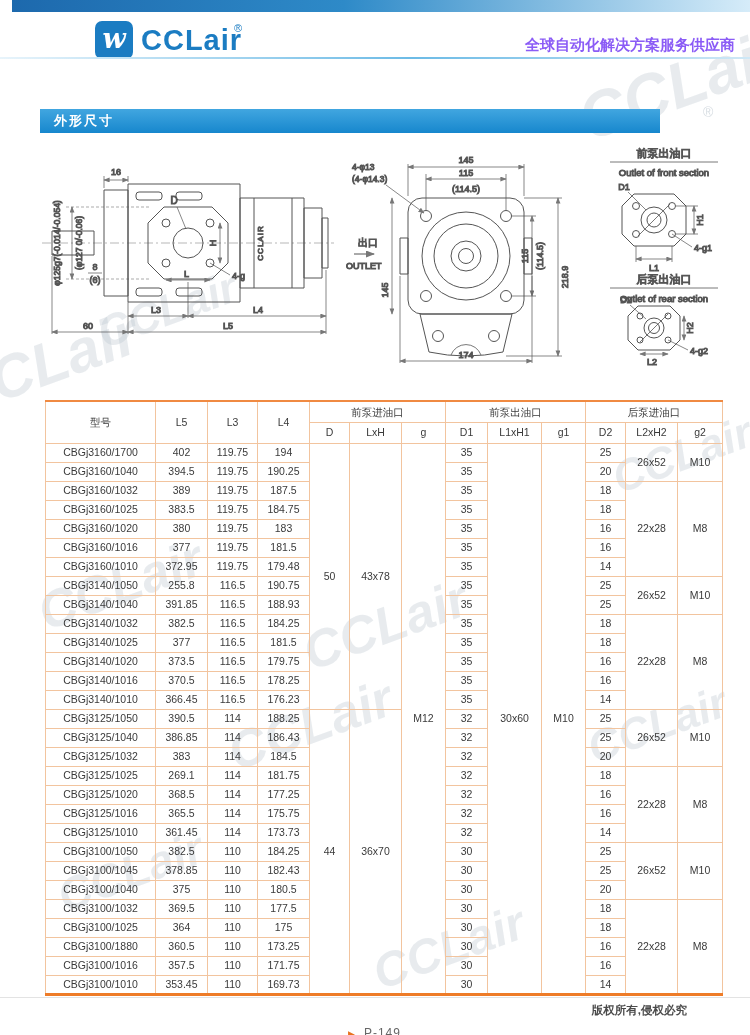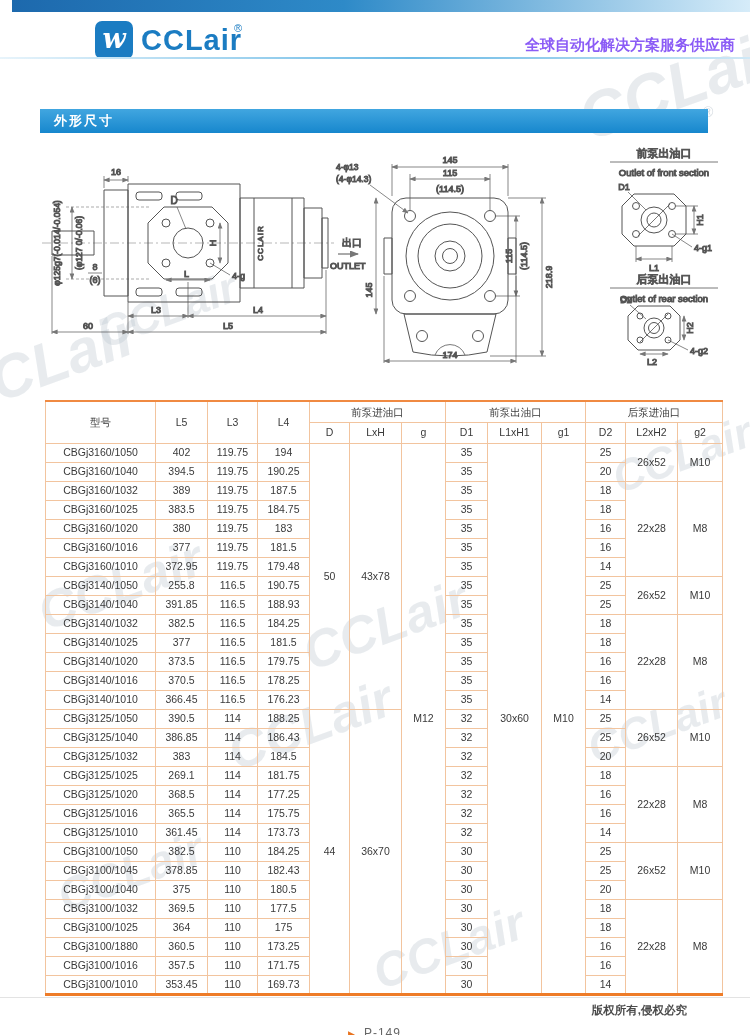--- a/index.html
+++ b/index.html
@@ -15,21 +15,21 @@
   .logo-box{position:absolute;top:21px;left:95px;width:38px;height:38px;background:#1b7cc2;
             border-radius:7px;color:#fff;text-align:center;line-height:36px;
             font-family:"DejaVu Serif",serif;font-style:italic;font-weight:bold;font-size:27px;}
   .logo-text{position:absolute;top:24px;left:141px;font-size:29px;font-weight:bold;color:#1b7cc2;letter-spacing:1px;}
   .logo-reg{position:absolute;top:22px;left:234px;font-size:11px;color:#1b7cc2;}
   .slogan{position:absolute;top:36px;right:15px;font-size:15px;font-weight:bold;color:#8b5cf6;}
   .header-line{position:absolute;top:57px;left:0;width:750px;height:2px;
                background:linear-gradient(90deg,#e8f4fb 0%,#6cbbe6 55%,#cfe8f6 100%);}
   .title{position:absolute;top:76px;left:0;width:750px;text-align:center;
          font-size:19px;font-weight:bold;color:#141414;}
-  .banner{position:absolute;top:109px;left:40px;width:668px;height:24px;box-sizing:border-box;
+  .banner{position:absolute;top:109px;left:40px;width:620px;height:24px;box-sizing:border-box;
           background:linear-gradient(180deg,#41a6e0,#1787cd);color:#fff;font-size:13px;
           font-weight:bold;line-height:24px;padding-left:14px;letter-spacing:2px;}
   
   .drw{position:absolute;}
   .drw svg{display:block;}
   .drw line,.drw path,.drw rect,.drw circle,.drw polygon{vector-effect:non-scaling-stroke;}
   text{font-family:"Liberation Sans","DejaVu Sans",sans-serif;fill:#333;}
   .notes{position:absolute;left:83px;top:346px;font-size:12.5px;color:#3d3d3d;line-height:25px;}
   
   #spec-table{position:absolute;top:400px;left:45px;width:678px;border-collapse:collapse;
@@ -132,21 +132,21 @@
       <text x="118" y="167" font-size="9" text-anchor="middle">L3</text>
       <line x1="150" y1="170" x2="288" y2="170" stroke-width="0.7" marker-start="url(#ar-s)" marker-end="url(#ar-s)"></line>
       <text x="220" y="167" font-size="9" text-anchor="middle">L4</text>
       <line x1="14" y1="186" x2="90" y2="186" stroke-width="0.7" marker-start="url(#ar-s)" marker-end="url(#ar-s)"></line>
       <text x="50" y="183" font-size="9" text-anchor="middle">60</text>
       <line x1="90" y1="186" x2="288" y2="186" stroke-width="0.7" marker-start="url(#ar-s)" marker-end="url(#ar-s)"></line>
       <text x="190" y="183" font-size="9" text-anchor="middle">L5</text>
     </svg>
   </div>
 
-  <div class="drw" style="left:330px;top:150px;">
+  <div class="drw" style="left:346px;top:150px;">
     <svg width="240" height="215" viewBox="0 0 240 215" fill="none" stroke="#555" stroke-width="1">
       <defs>
         <marker id="ar-f" orient="auto-start-reverse" markerWidth="9" markerHeight="8" refX="8" refY="3.5">
           <path d="M0,0 L9,3.5 L0,7 z" fill="#777" stroke="none"></path>
         </marker>
       </defs>
       <rect x="62" y="48" width="116" height="116" rx="14"></rect>
       <rect x="54" y="88" width="8" height="36"></rect>
       <rect x="178" y="88" width="8" height="36"></rect>
       <circle cx="80" cy="66" r="5.5"></circle>
@@ -289,21 +289,21 @@
           <th>D1</th>
           <th>L1xH1</th>
           <th>g1</th>
           <th>D2</th>
           <th>L2xH2</th>
           <th>g2</th>
         </tr>
       </thead>
       <tbody>
         <tr>
-          <td>CBGj3160/1050</td>
+          <td>CBGj3160/1700</td>
           <td>402</td>
           <td>119.75</td>
           <td>194</td>
           <td rowspan="14">50</td>
           <td rowspan="14">43x78</td>
           <td rowspan="29">M12</td>
           <td>35</td>
           <td rowspan="29">30x60</td>
           <td rowspan="29">M10</td>
           <td>25</td>

